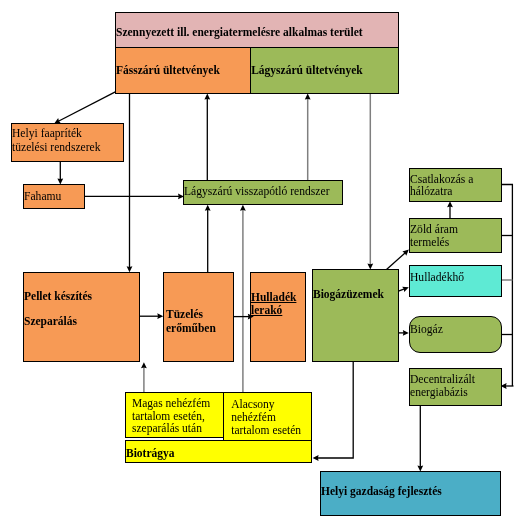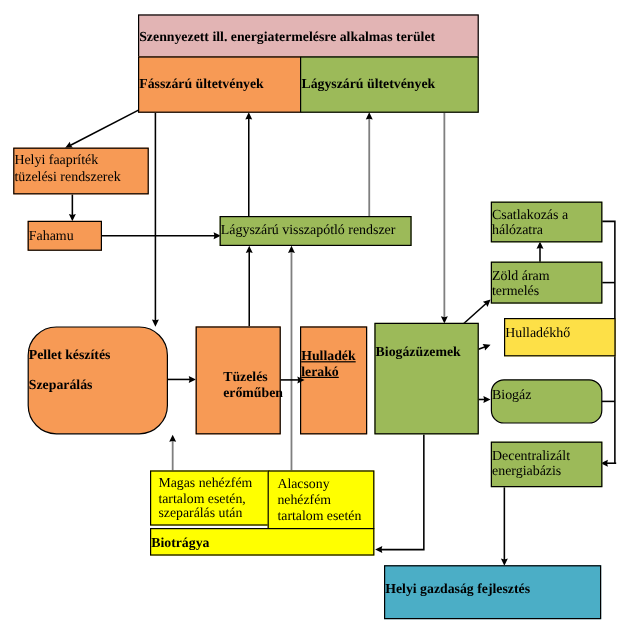--- a/index.html
+++ b/index.html
@@ -118,39 +118,39 @@
       </div>
       <div class="node" style="left: 11px; top: 123px; width: 113px; height: 39px; background: rgb(247, 154, 85); font-weight: normal; font-size: 11.6px; line-height: 13.1px;">
         <span class="txt" style="transform: translate(0px, -2px);">Helyi faapríték<br>tüzelési rendszerek</span>
       </div>
       <div class="node" style="left: 23px; top: 184px; width: 62px; height: 25px; background: rgb(247, 154, 85); font-weight: normal; font-size: 11.6px; line-height: 15px;">
         <span class="txt">Fahamu</span>
       </div>
       <div class="node" style="left: 183px; top: 180px; width: 160px; height: 25px; background: rgb(156, 186, 89); font-weight: normal; font-size: 11.6px; line-height: 15px;">
         <span class="txt" style="transform: translate(0px, -0.6px);">Lágyszárú visszapótló rendszer</span>
       </div>
-      <div class="node" style="left: 23px; top: 272px; width: 117px; height: 90px; background: rgb(247, 154, 85); font-weight: bold; font-size: 11.5px; line-height: 12.85px; border-radius: 24px;">
+      <div class="node" style="left: 23px; top: 272px; width: 117px; height: 90px; background: rgb(247, 154, 85); font-weight: bold; font-size: 11.5px; line-height: 12.85px;">
         <span class="txt" style="transform: translate(0px, -7.8px);">Pellet készítés<br><br>Szeparálás</span>
       </div>
       <div class="node left" style="left: 163px; top: 272px; width: 71px; height: 90px; background: rgb(247, 154, 85); font-weight: bold; font-size: 11.5px; line-height: 13.6px;">
-        <span class="txt" style="padding-left: 22px; transform: translate(0px, -6.8px); margin-top: 24px;">Tüzelés<br>erőműben</span>
+        <span class="txt" style="padding-left: 2px; transform: translate(0px, -6.8px); margin-top: 24px;">Tüzelés<br>erőműben</span>
       </div>
       <div class="node" style="left: 250px; top: 272px; width: 56px; height: 90px; background: rgb(247, 154, 85); font-weight: bold; font-size: 11.5px; line-height: 12.7px;">
         <span class="txt" style="transform: translate(0px, -13px); text-decoration: underline;">Hulladék<br>lerakó</span>
       </div>
       <div class="node" style="left: 312px; top: 269px; width: 87px; height: 93px; background: rgb(156, 186, 89); font-weight: bold; font-size: 11.5px; line-height: 15px;">
         <span class="txt" style="transform: translate(0px, -21.4px);">Biogázüzemek</span>
       </div>
       <div class="node" style="left: 409px; top: 168px; width: 92.8px; height: 34px; background: rgb(156, 186, 89); font-weight: normal; font-size: 11.6px; line-height: 12.2px;">
         <span class="txt" style="transform: translate(0px, 0.7px);">Csatlakozás a<br>hálózatra</span>
       </div>
       <div class="node" style="left: 409px; top: 218px; width: 92.8px; height: 35px; background: rgb(156, 186, 89); font-weight: normal; font-size: 11.6px; line-height: 12.8px;">
         <span class="txt" style="transform: translate(0px, 1px);">Zöld áram<br>termelés</span>
       </div>
-      <div class="node" style="left: 420px; top: 265px; width: 92.8px; height: 32px; background: #fde047; font-weight: normal; font-size: 11.6px; line-height: 15px;">
+      <div class="node" style="left: 409px; top: 265px; width: 92.8px; height: 32px; background: #5eead4; font-weight: normal; font-size: 11.6px; line-height: 15px;">
         <span class="txt" style="transform: translate(0px, -4px);">Hulladékhő</span>
       </div>
       <div class="node" style="left: 409px; top: 316px; width: 92.8px; height: 37px; background: rgb(156, 186, 89); font-weight: normal; font-size: 11.6px; line-height: 15px; border-radius: 11px;">
         <span class="txt" style="transform: translate(0px, -5.1px);">Biogáz</span>
       </div>
       <div class="node" style="left: 409px; top: 368px; width: 92.8px; height: 38px; background: rgb(156, 186, 89); font-weight: normal; font-size: 11.6px; line-height: 12.9px;">
         <span class="txt">Decentralizált<br>energiabázis</span>
       </div>
       <div class="node left" style="left: 125px; top: 392px; width: 99.6px; height: 46px; background: rgb(255, 255, 0); font-weight: normal; font-size: 11.5px; line-height: 12.9px;">
         <span class="txt" style="padding-left: 6px; transform: translate(0px, 1px);">Magas nehézfém<br>tartalom esetén,<br>szeparálás után</span>

